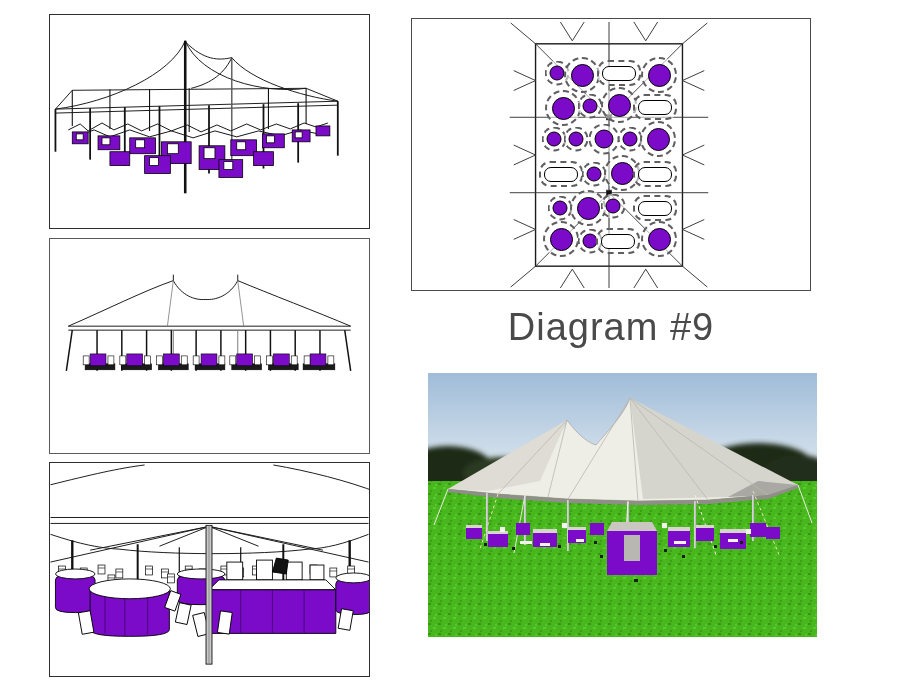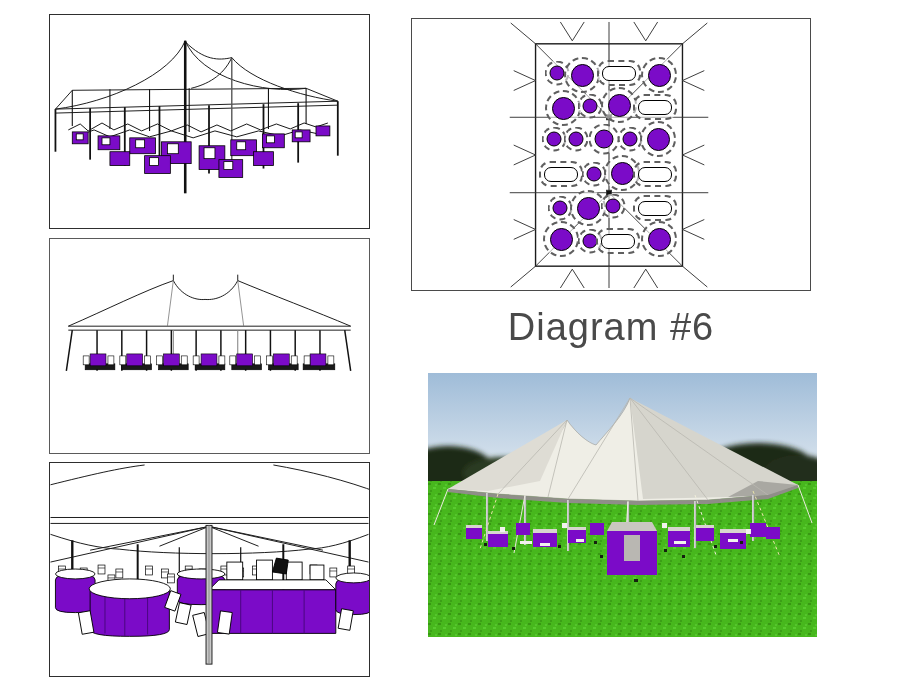--- a/index.html
+++ b/index.html
@@ -401,21 +401,21 @@
         </div>
         <div class="chair-ring oval" style="left: 206px; top: 222px;">
           <div class="tbl"></div>
         </div>
         <div class="chair-ring round-lg" style="left: 247px; top: 220px;">
           <div class="tbl"></div>
         </div>
       </div>
   </div>
 
-  <div id="caption">Diagram #6</div>
+  <div id="caption">Diagram #9</div>
 
   <div class="panel" id="panel-render">
     <svg viewBox="0 0 389 264">
       <defs>
         <linearGradient id="skyGrad" x1="0" y1="0" x2="0" y2="1">
           <stop offset="0" stop-color="var(--sky-top)"></stop>
           <stop offset="1" stop-color="var(--sky-bottom)"></stop>
         </linearGradient>
         <pattern id="grassTex" width="10" height="10" patternUnits="userSpaceOnUse">
           <rect width="10" height="10" fill="var(--grass-green)"></rect>

